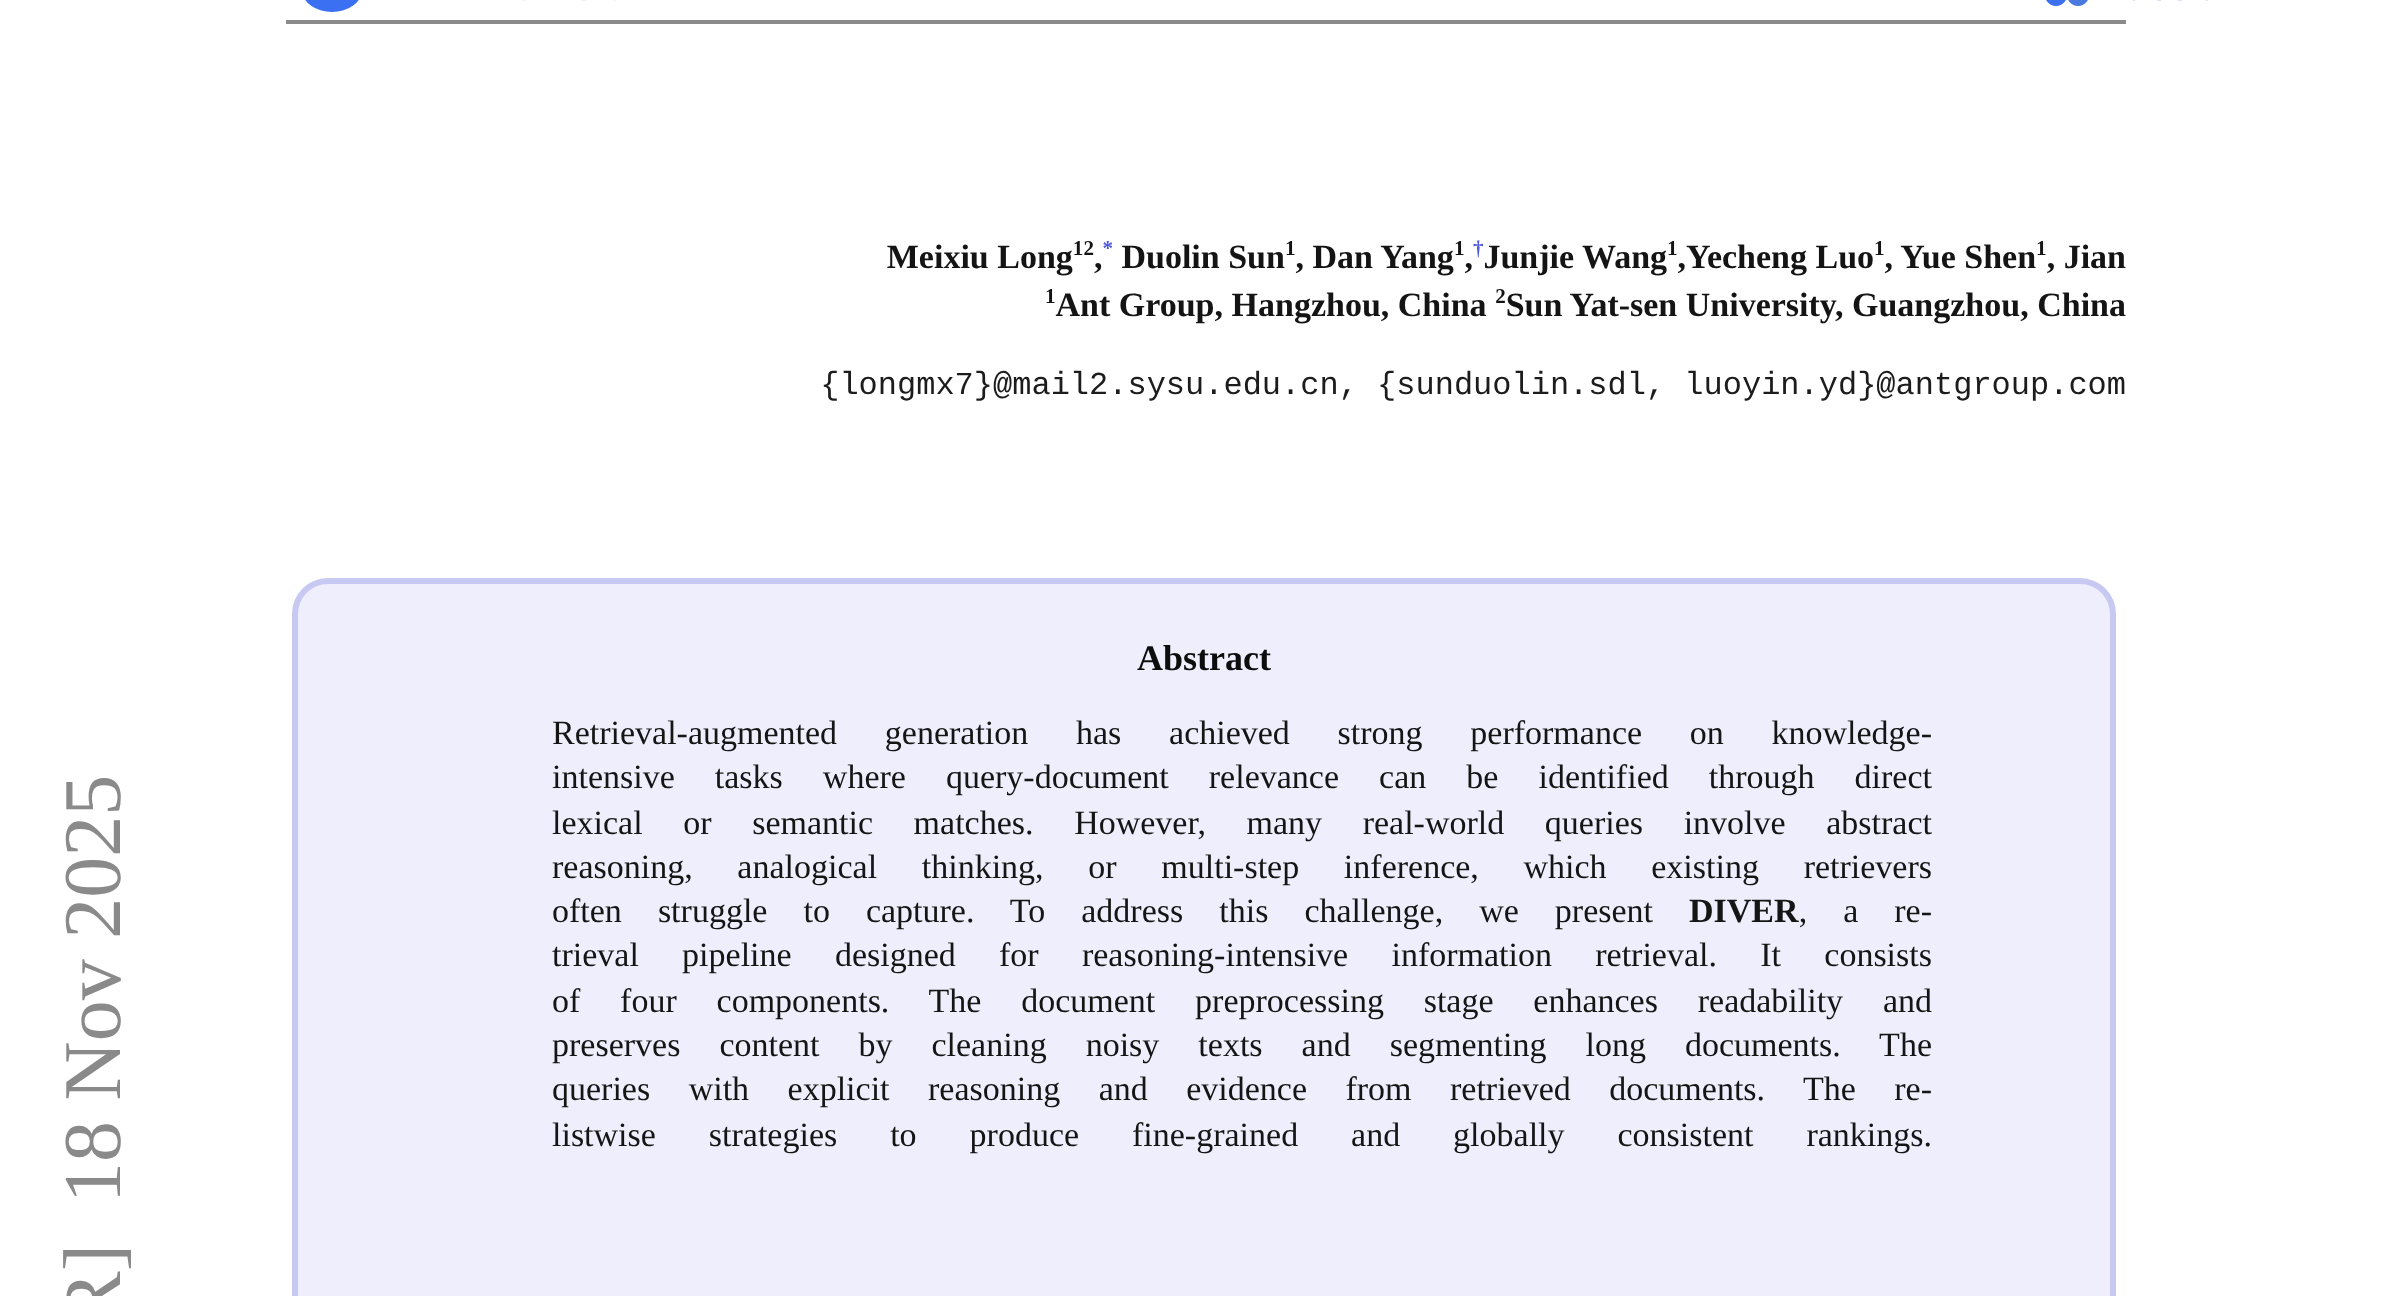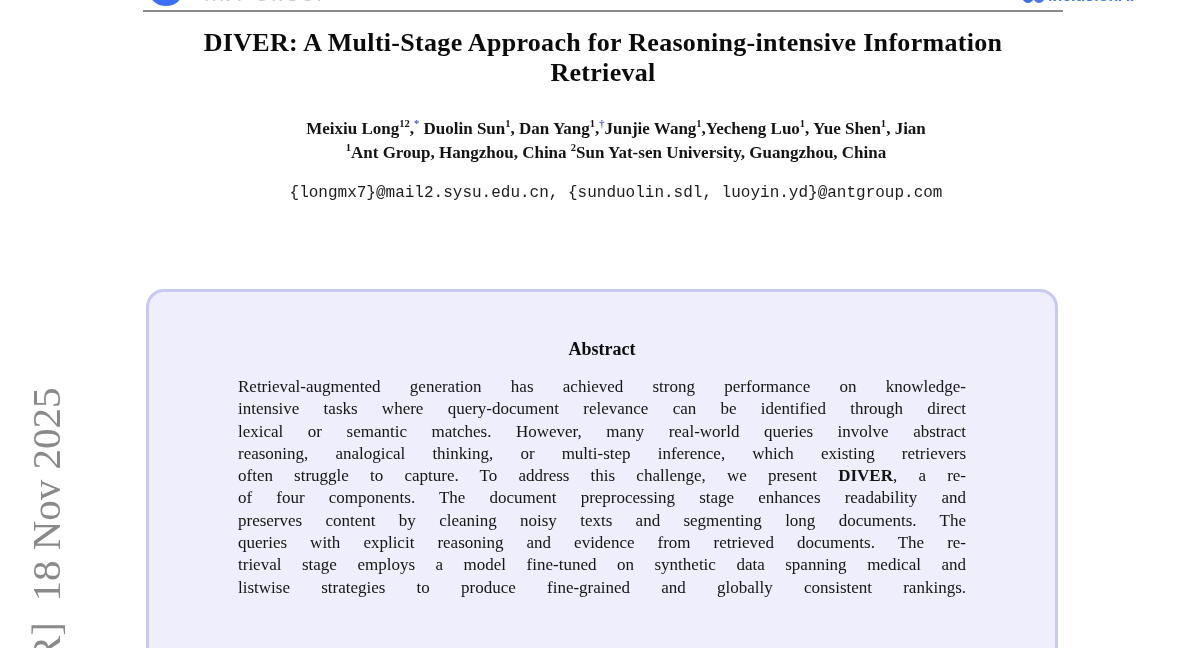--- a/index.html
+++ b/index.html
@@ -18,34 +18,34 @@
   .logo-right-text{font-family:"Liberation Sans",sans-serif;font-weight:bold;font-size:16px;
         color:var(--logo-right);white-space:nowrap;}
 
   .hrule{position:absolute;left:143px;top:10px;width:920px;height:2px;background:var(--rule);}
 
   
   .title{position:absolute;left:143px;top:28px;width:920px;text-align:center;
         font-weight:bold;font-size:26px;line-height:30px;letter-spacing:0.3px;color:#0c0c0c;}
 
   
-  .authors{position:absolute;left:156px;top:117px;width:920px;text-align:center;color:#141414;}
+  .authors{position:absolute;left:143px;top:117px;width:920px;text-align:right;color:#141414;}
   .author-line{font-weight:bold;font-size:17px;line-height:24px;}
   .affil-line{font-weight:bold;font-size:17px;line-height:23px;}
   .email-line{font-family:"Liberation Mono","DejaVu Sans Mono",monospace;font-size:16px;
         line-height:22px;color:#1c1c1c;margin-top:18px;}
   sup{font-size:0.62em;line-height:0;}
   .mark{color:var(--accent);}
 
   
   .abstract-box{position:absolute;left:146px;top:289px;width:912px;height:410px;box-sizing:border-box;
         background:var(--box-bg);border:3px solid var(--box-border);border-radius:18px;padding-top:27px;}
-  .abs-heading{text-align:center;font-weight:bold;font-size:18px;line-height:20px;color:#0d0d0d;margin-top:20px;}
+  .abs-heading{text-align:center;font-weight:bold;font-size:18px;line-height:20px;color:#0d0d0d;}
   .abs-text{width:728px;margin:17px auto 0 auto;font-size:17px;line-height:22.3px;color:#151515;}
-  .abs-line{text-align:justify;text-align-last:justify;}
+  .abs-line{text-align:justify;text-align-last:justify;margin-left:38px;}
   .abs-line b{font-weight:bold;}
 
   
   .watermark{position:absolute;left:25px;top:663px;transform-origin:0 0;transform:rotate(-90deg);
         font-size:41px;line-height:42px;color:var(--watermark);white-space:pre;}
 </style>
 </head>
 <body>
 
 <div class="page">
@@ -53,45 +53,41 @@
   <div class="logo-left-circle"></div>
   <div class="logo-left-text">ANT GROUP</div>
   <div class="logo-right">
     <span class="ring"></span>
     <span class="ring ring2"></span>
     <span class="logo-right-text">inclusionAI</span>
   </div>
 
   <div class="hrule"></div>
 
-  <div class="title">
-    <div>DIVER: A Multi-Stage Approach for Reasoning-intensive Information</div>
-    <div>Retrieval</div>
-  </div>
 
   <div class="authors">
     <div class="author-line"><span>Meixiu Long</span><sup>12</sup><span>,</span><sup class="mark">*</sup><span> Duolin Sun</span><sup>1</sup><span>, Dan Yang</span><sup>1</sup><span>,</span><sup class="mark">†</sup><span>Junjie Wang</span><sup>1</sup><span>,Yecheng Luo</span><sup>1</sup><span>, Yue Shen</span><sup>1</sup><span>, Jian</span>
     </div>
     <div class="affil-line"><sup>1</sup><span>Ant Group, Hangzhou, China </span><sup>2</sup><span>Sun Yat-sen University, Guangzhou, China</span>
     </div>
     <div class="email-line">{longmx7}@mail2.sysu.edu.cn, {sunduolin.sdl, luoyin.yd}@antgroup.com</div>
   </div>
 
   <div class="abstract-box">
     <div class="abs-heading">Abstract</div>
     <div class="abs-text">
       <div class="abs-line">Retrieval-augmented generation has achieved strong performance on knowledge-</div>
       <div class="abs-line">intensive tasks where query-document relevance can be identified through direct</div>
       <div class="abs-line">lexical or semantic matches. However, many real-world queries involve abstract</div>
       <div class="abs-line">reasoning, analogical thinking, or multi-step inference, which existing retrievers</div>
       <div class="abs-line"><span>often struggle to capture. To address this challenge, we present </span><b>DIVER</b><span>, a re-</span>
       </div>
+      <div class="abs-line">trieval pipeline designed for reasoning-intensive information retrieval. It consists</div>
       <div class="abs-line">of four components. The document preprocessing stage enhances readability and</div>
       <div class="abs-line">preserves content by cleaning noisy texts and segmenting long documents. The</div>
       <div class="abs-line">queries with explicit reasoning and evidence from retrieved documents. The re-</div>
-      <div class="abs-line">trieval stage employs a model fine-tuned on synthetic data spanning medical and</div>
       <div class="abs-line">listwise strategies to produce fine-grained and globally consistent rankings.</div>
     </div>
   </div>
 
   <div class="watermark">R]&nbsp; 18 Nov 2025</div>
 
 </div>
 
 </body></html>

